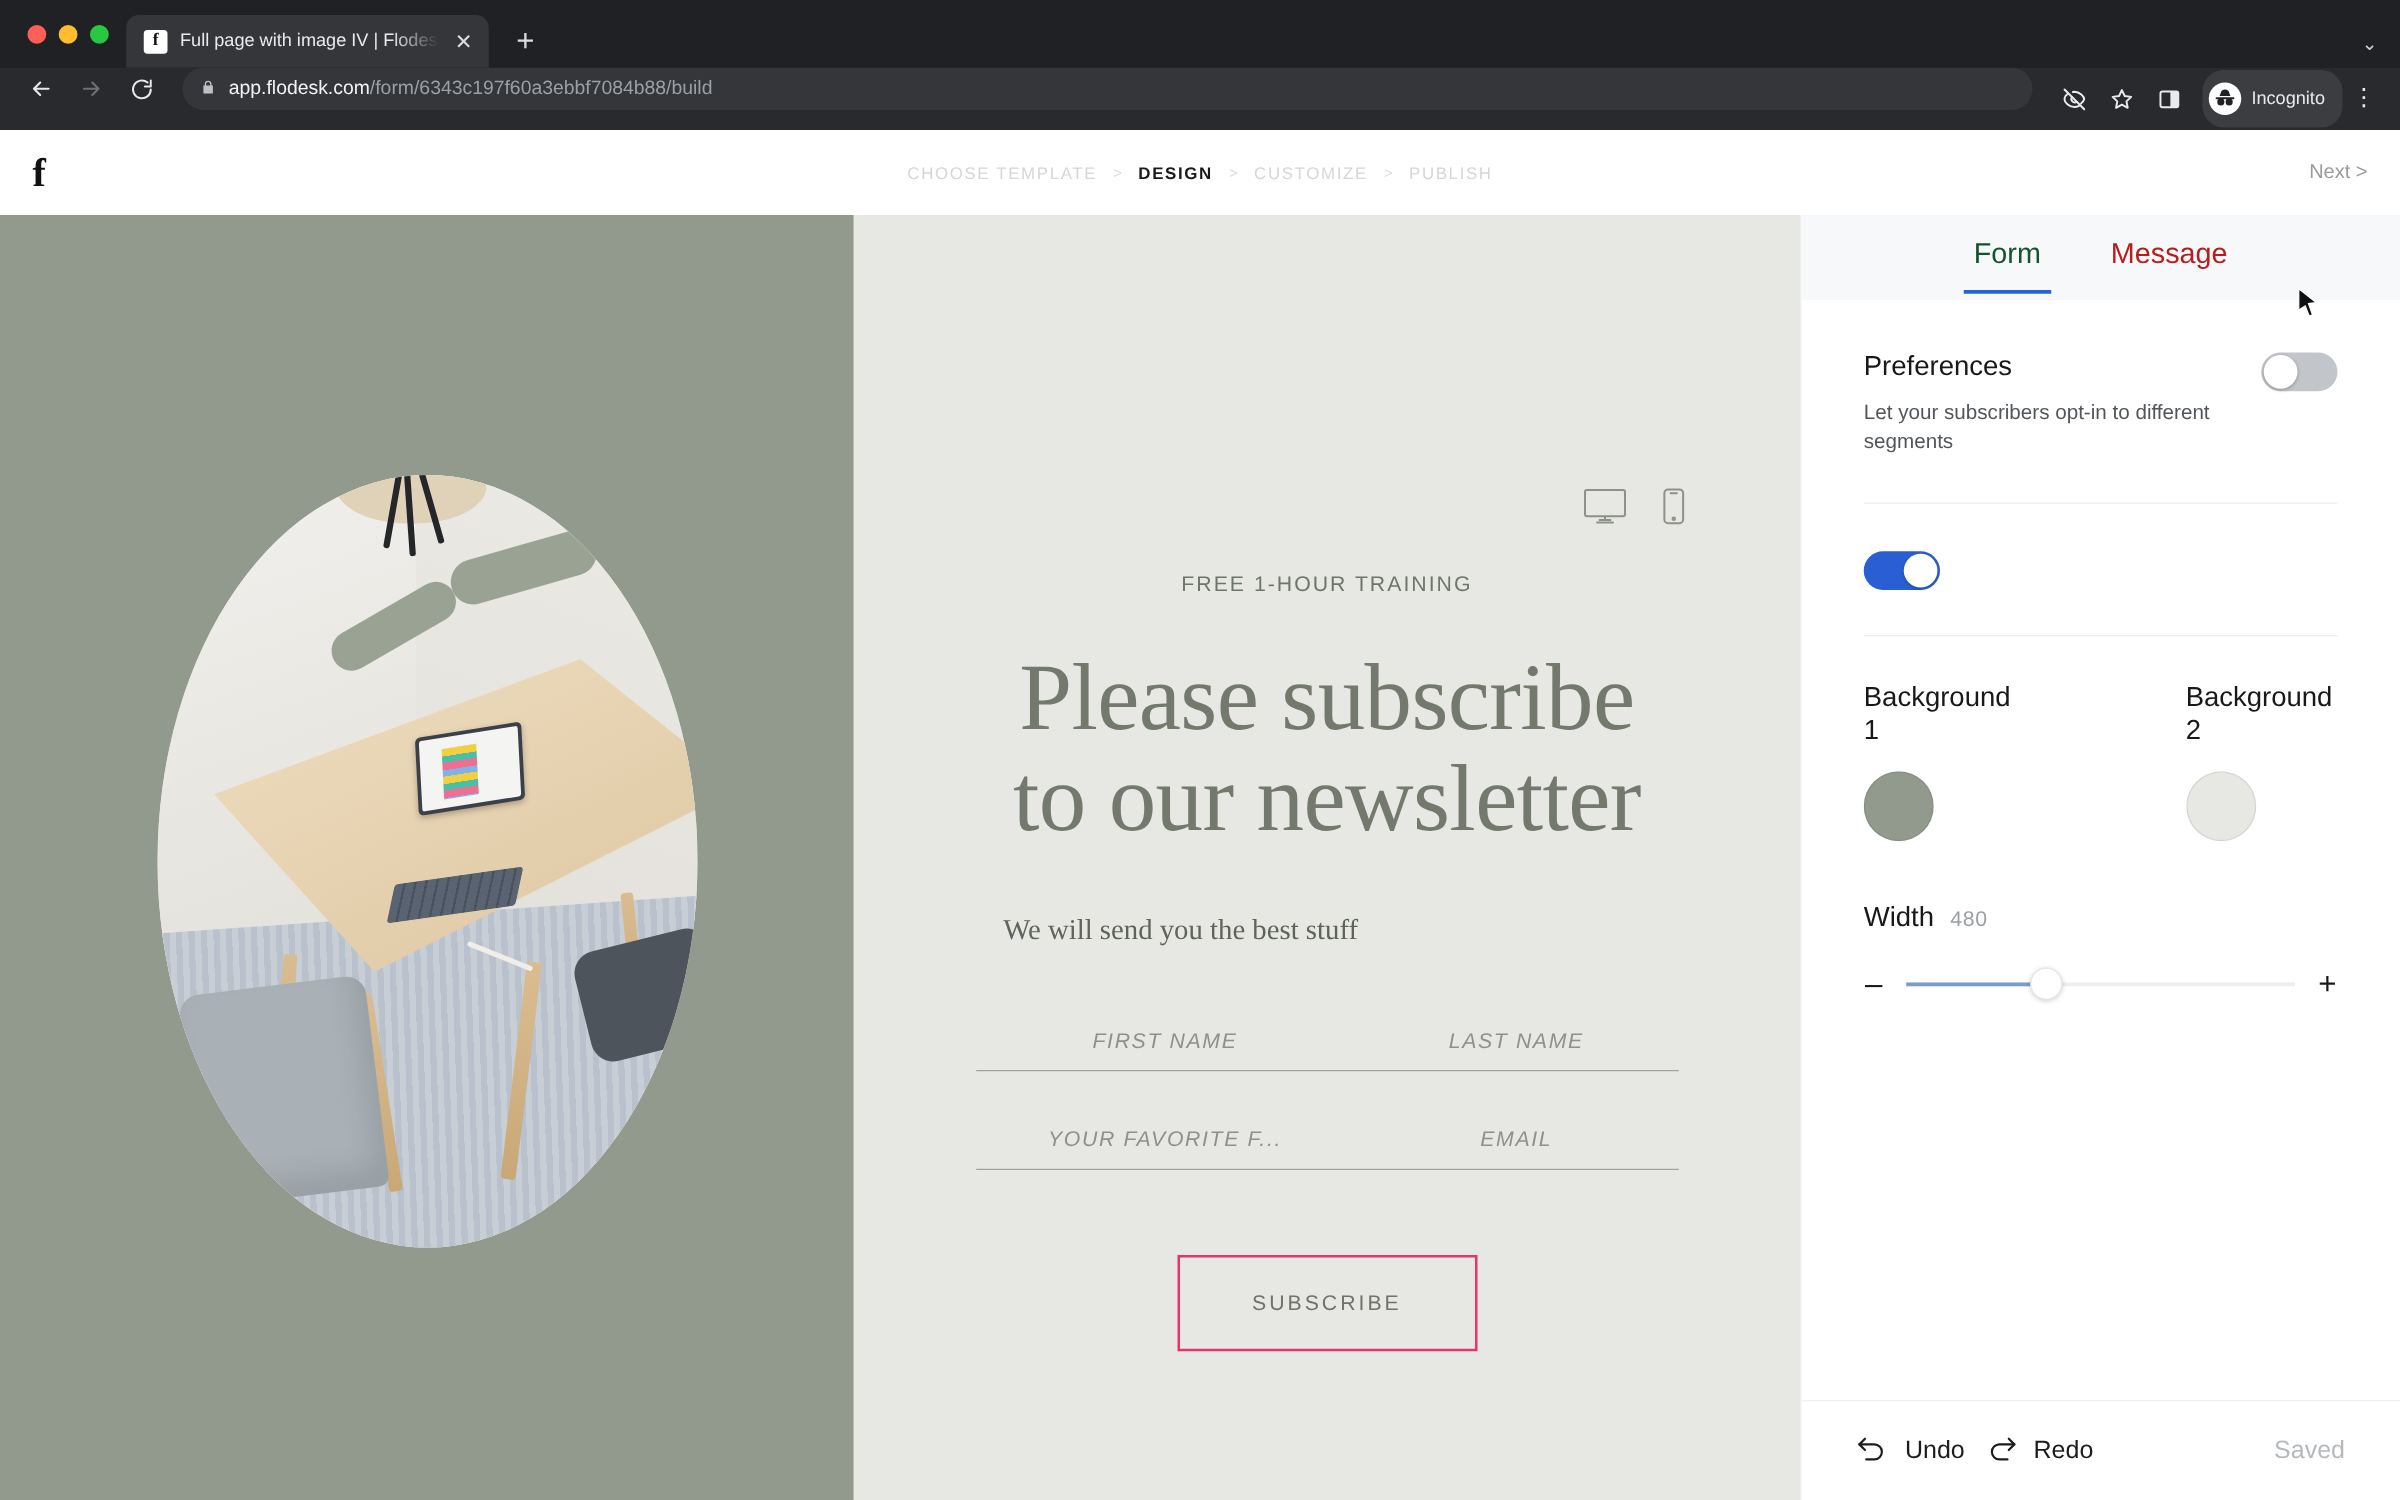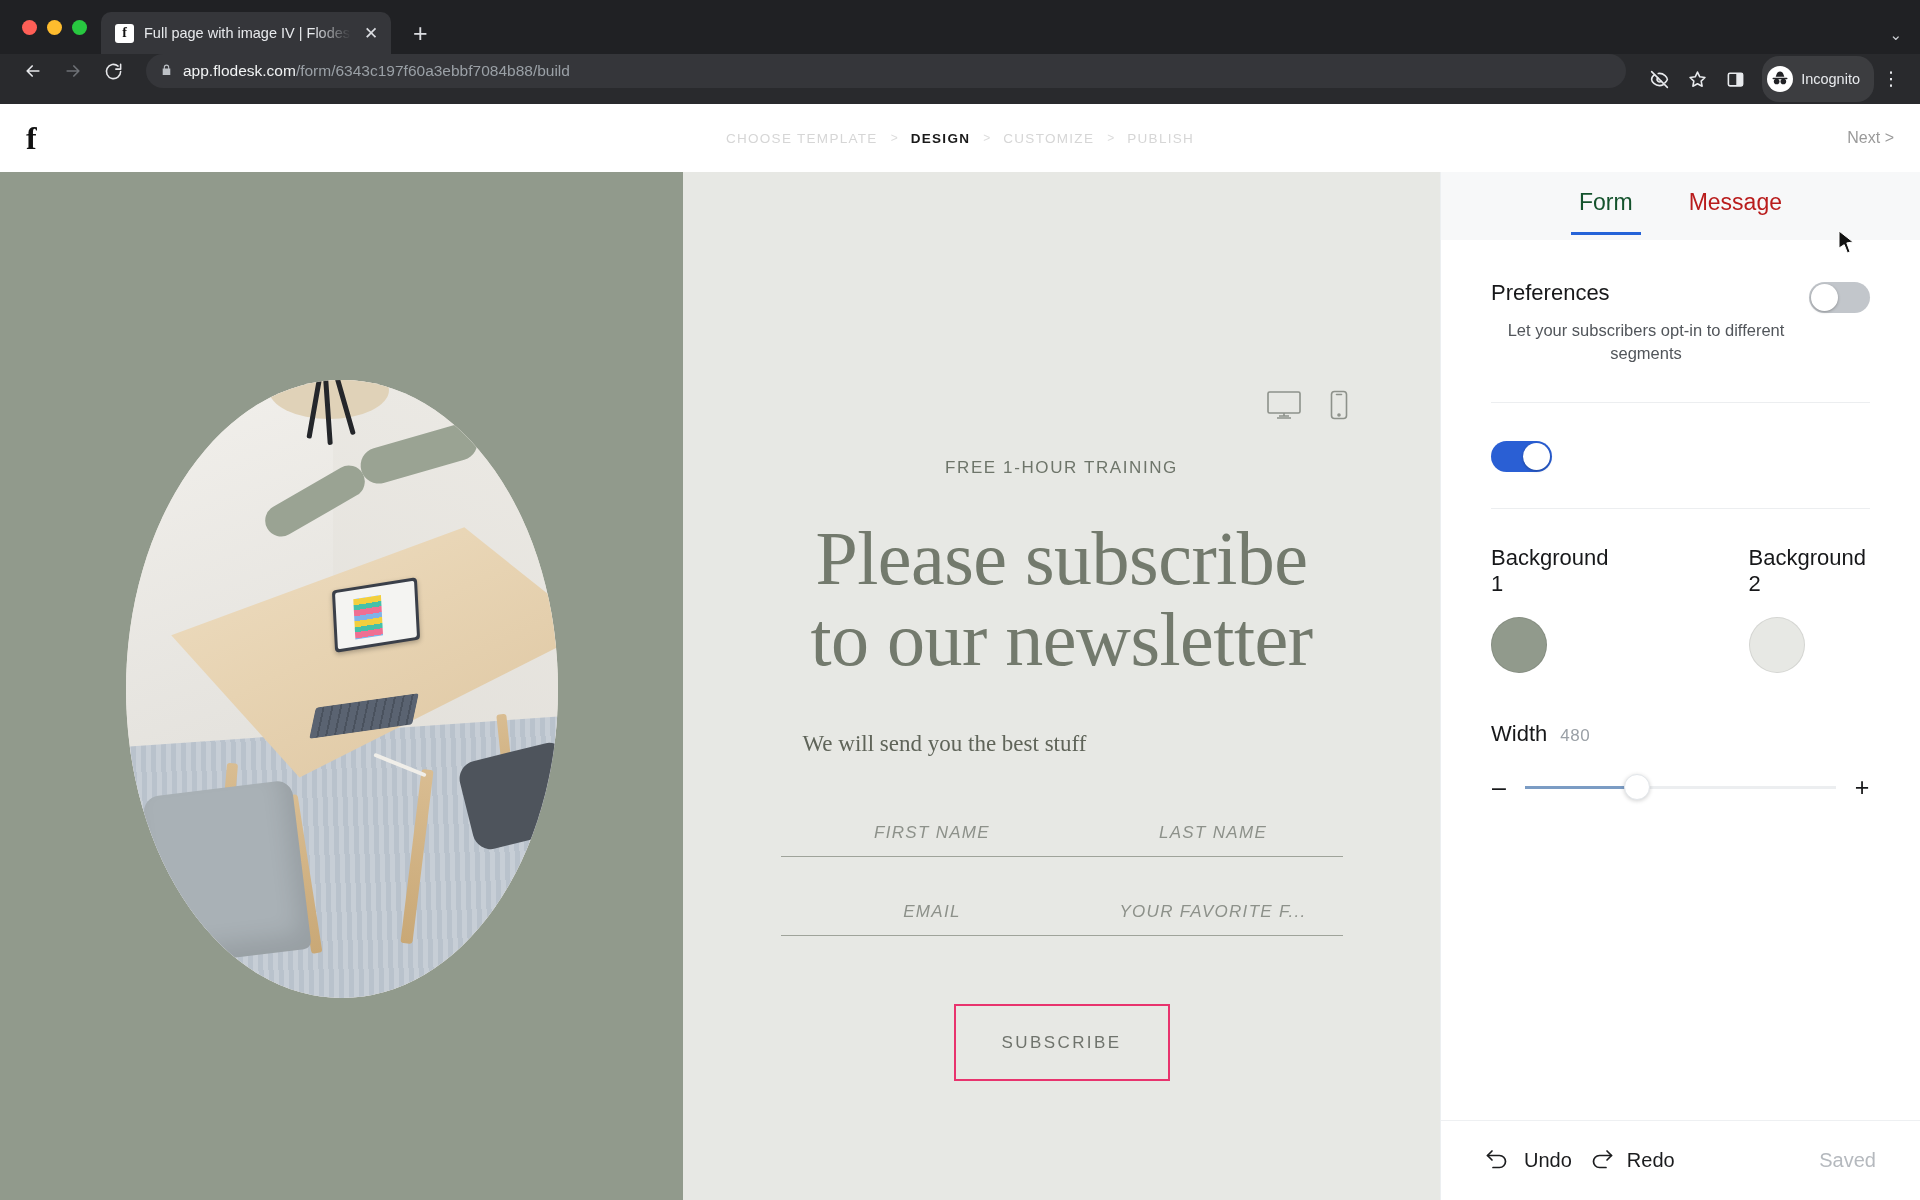--- a/index.html
+++ b/index.html
@@ -172,21 +172,21 @@
   .fields { margin-top: 52px; }
   .field-row {
     display: flex; border-bottom: 1px solid #9fa39a; padding-bottom: 13px; margin-bottom: 0;
   }
   .field-row + .field-row { margin-top: 31px; }
   .field {
     flex: 1; text-align: center; font-size: 17px; letter-spacing: 1.3px;
     color: #8d918a; padding: 14px 0 0 22px; white-space: nowrap; overflow: hidden; cursor: text; font-style: italic;
   }
   .subscribe-btn {
-    margin: 68px auto 0; width: 216px; height: 77px;
+    margin: 68px auto 0; width: 240px; height: 77px;
     border: 2px solid #e8336d; display: flex; align-items: center; justify-content: center;
     font-size: 17px; letter-spacing: 2.4px; color: #6f736c; cursor: pointer; background: transparent;
   }
 
   
   .sidebar {
     width: 480px; background: #fff; flex-shrink: 0;
     display: flex; flex-direction: column; border-left: 1px solid #eceff1;
     position: relative;
   }
@@ -200,21 +200,21 @@
   .tabitem.active { color: #14532d; }
   .tabitem.active::after {
     content: ""; position: absolute; left: -8px; right: -8px; bottom: -12px;
     height: 3px; background: #2563d8;
   }
   .cursor-arrow { position: absolute; right: 64px; top: 58px; pointer-events: none; }
 
   .sb-body { flex: 1; padding: 40px 50px 0; overflow: hidden; }
   .row { display: flex; align-items: flex-start; justify-content: space-between; }
   .opt-title { font-size: 22px; color: #17181a; }
-  .opt-desc { font-size: 16.5px; color: #52565b; line-height: 1.42; margin-top: 13px; max-width: 310px; text-align: center; }
+  .opt-desc { font-size: 16.5px; color: #52565b; line-height: 1.42; margin-top: 13px; max-width: 310px; }
   .toggle {
     width: 61px; height: 31px; border-radius: 16px; background: #c2c6cb;
     position: relative; cursor: pointer; flex-shrink: 0; margin-top: 2px;
   }
   .toggle .knob {
     position: absolute; top: 2px; left: 2px; width: 27px; height: 27px;
     border-radius: 50%; background: #fff; box-shadow: 0 1px 3px rgba(0,0,0,.28);
   }
   .toggle.on { background: #2a5fd4; }
   .toggle.on .knob { left: auto; right: 2px; }
@@ -403,22 +403,22 @@
           <div class="eyebrow">FREE 1-HOUR TRAINING</div>
           <div class="headline" style="color: rgb(115, 122, 109);">Please subscribe to our newsletter</div>
           <div class="subcopy">We will send you the best stuff</div>
 
           <div class="fields">
             <div class="field-row">
               <div class="field">FIRST NAME</div>
               <div class="field">LAST NAME</div>
             </div>
             <div class="field-row">
+              <div class="field">YOUR FAVORITE F...</div>
               <div class="field">EMAIL</div>
-              <div class="field">YOUR FAVORITE F...</div>
             </div>
           </div>
 
           <div class="subscribe-btn" style="border-color: rgb(232, 51, 109);">SUBSCRIBE</div>
         </div>
       </div>
 
       <div class="sidebar">
 
         <div class="tabs">

